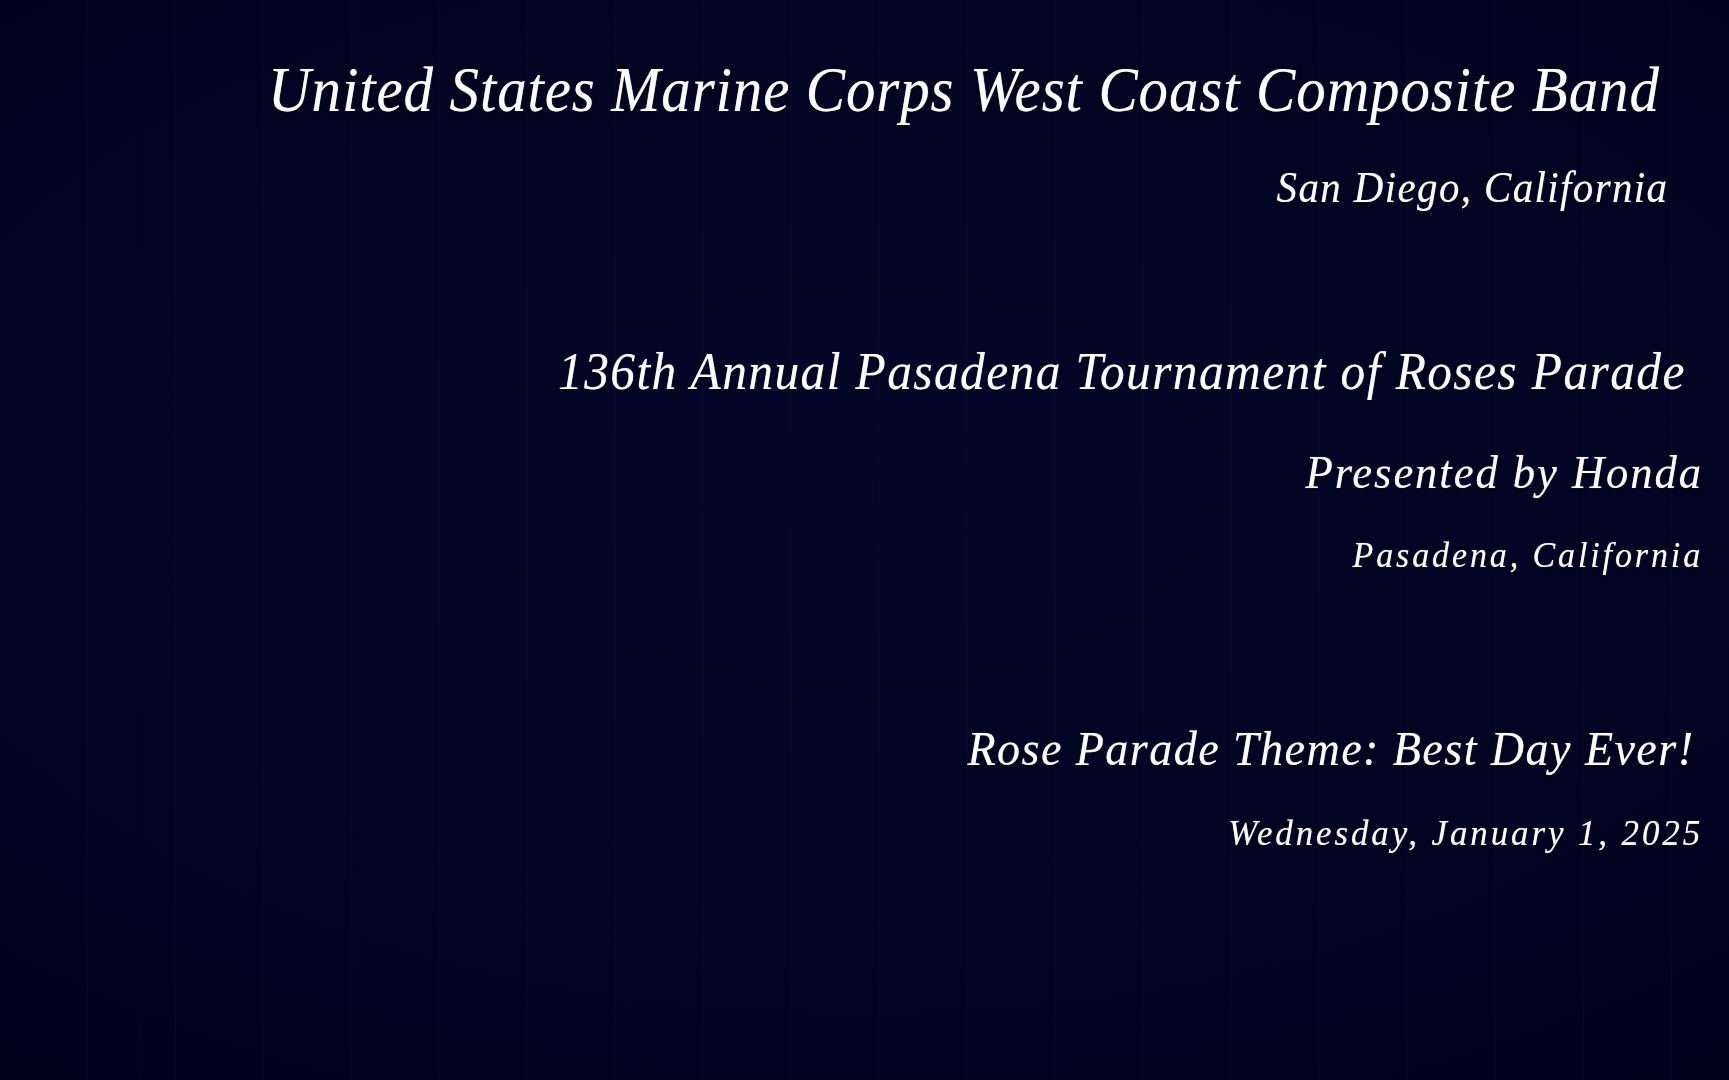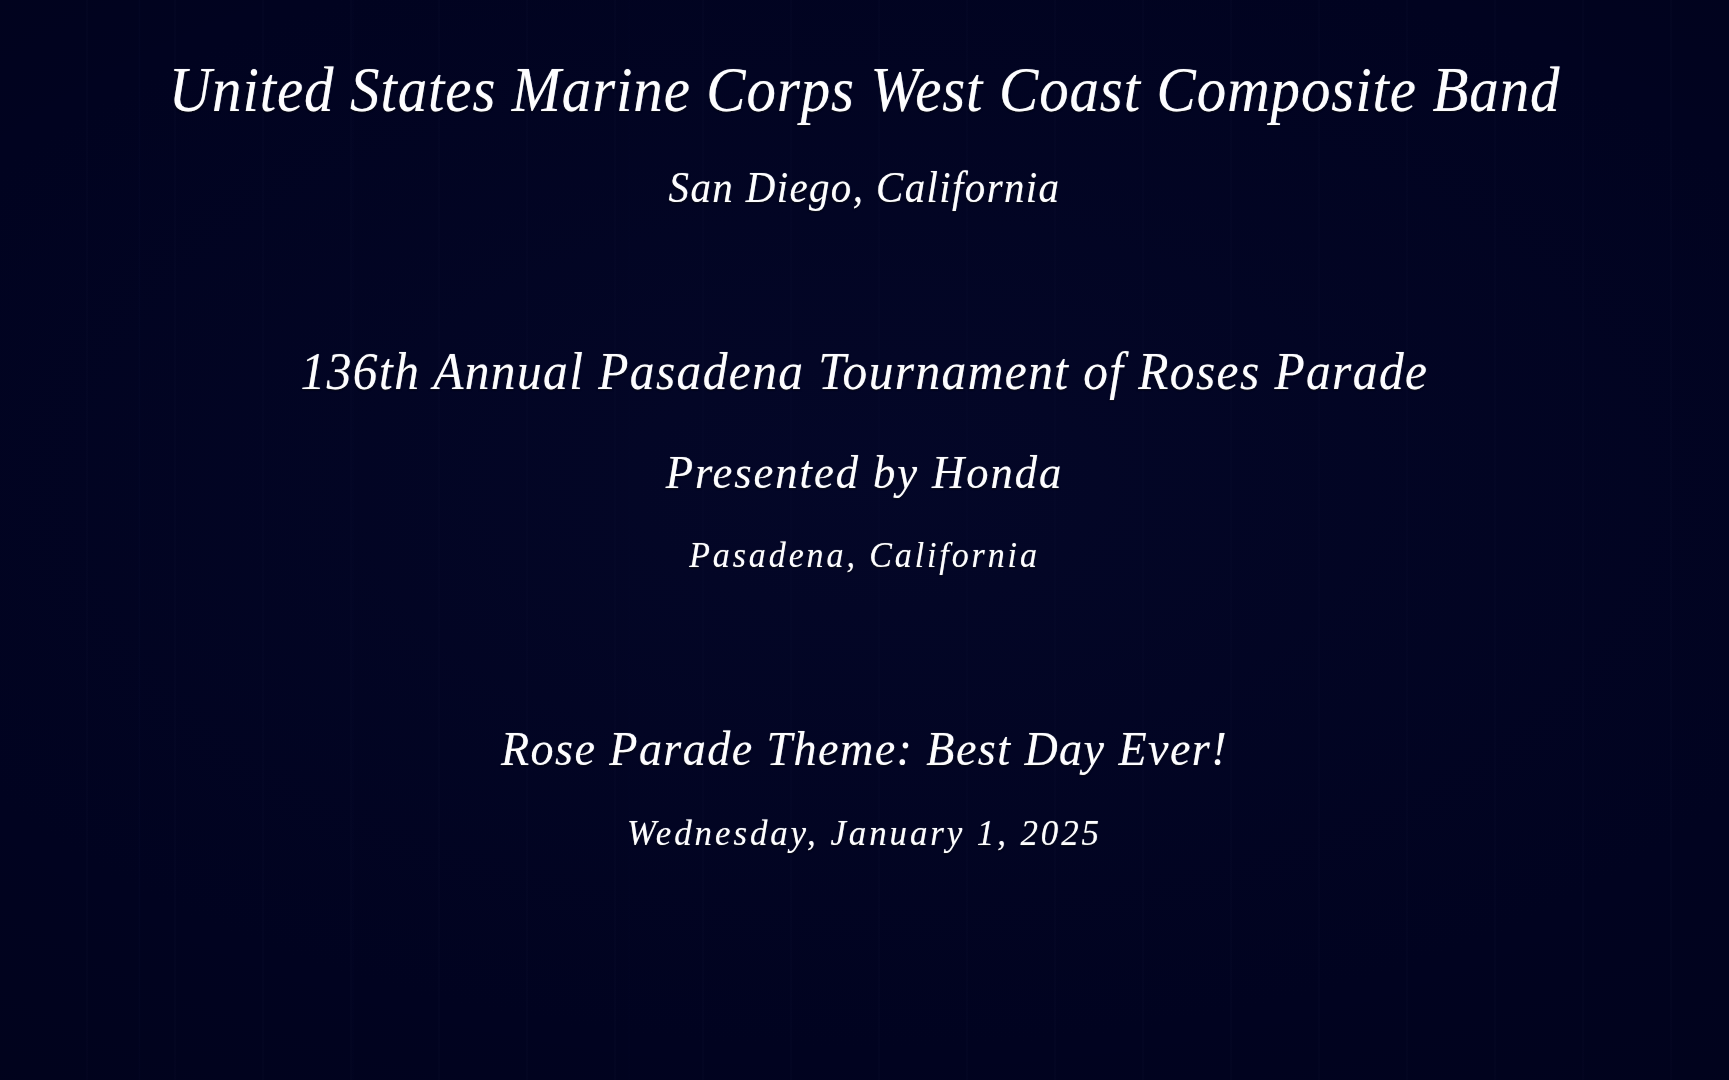--- a/index.html
+++ b/index.html
@@ -49,21 +49,21 @@
                 rgba(6,10,46,0.55) 0%,
                 rgba(1,3,32,0.0) 55%,
                 rgba(0,0,12,0.40) 100%);
   }
   #content {
     position: absolute;
     inset: 0;
     display: flex;
     flex-direction: column;
     align-items: center;
-    text-align: center;
+    text-align: right;
     color: #ffffff;
   }
   .line {
     width: 100%;
     color: #fdfdff;
     font-style: italic;
     white-space: nowrap;
     text-shadow:
       0 0 1px rgba(255,255,255,0.55),
       0 1px 2px rgba(0,0,0,0.85),

